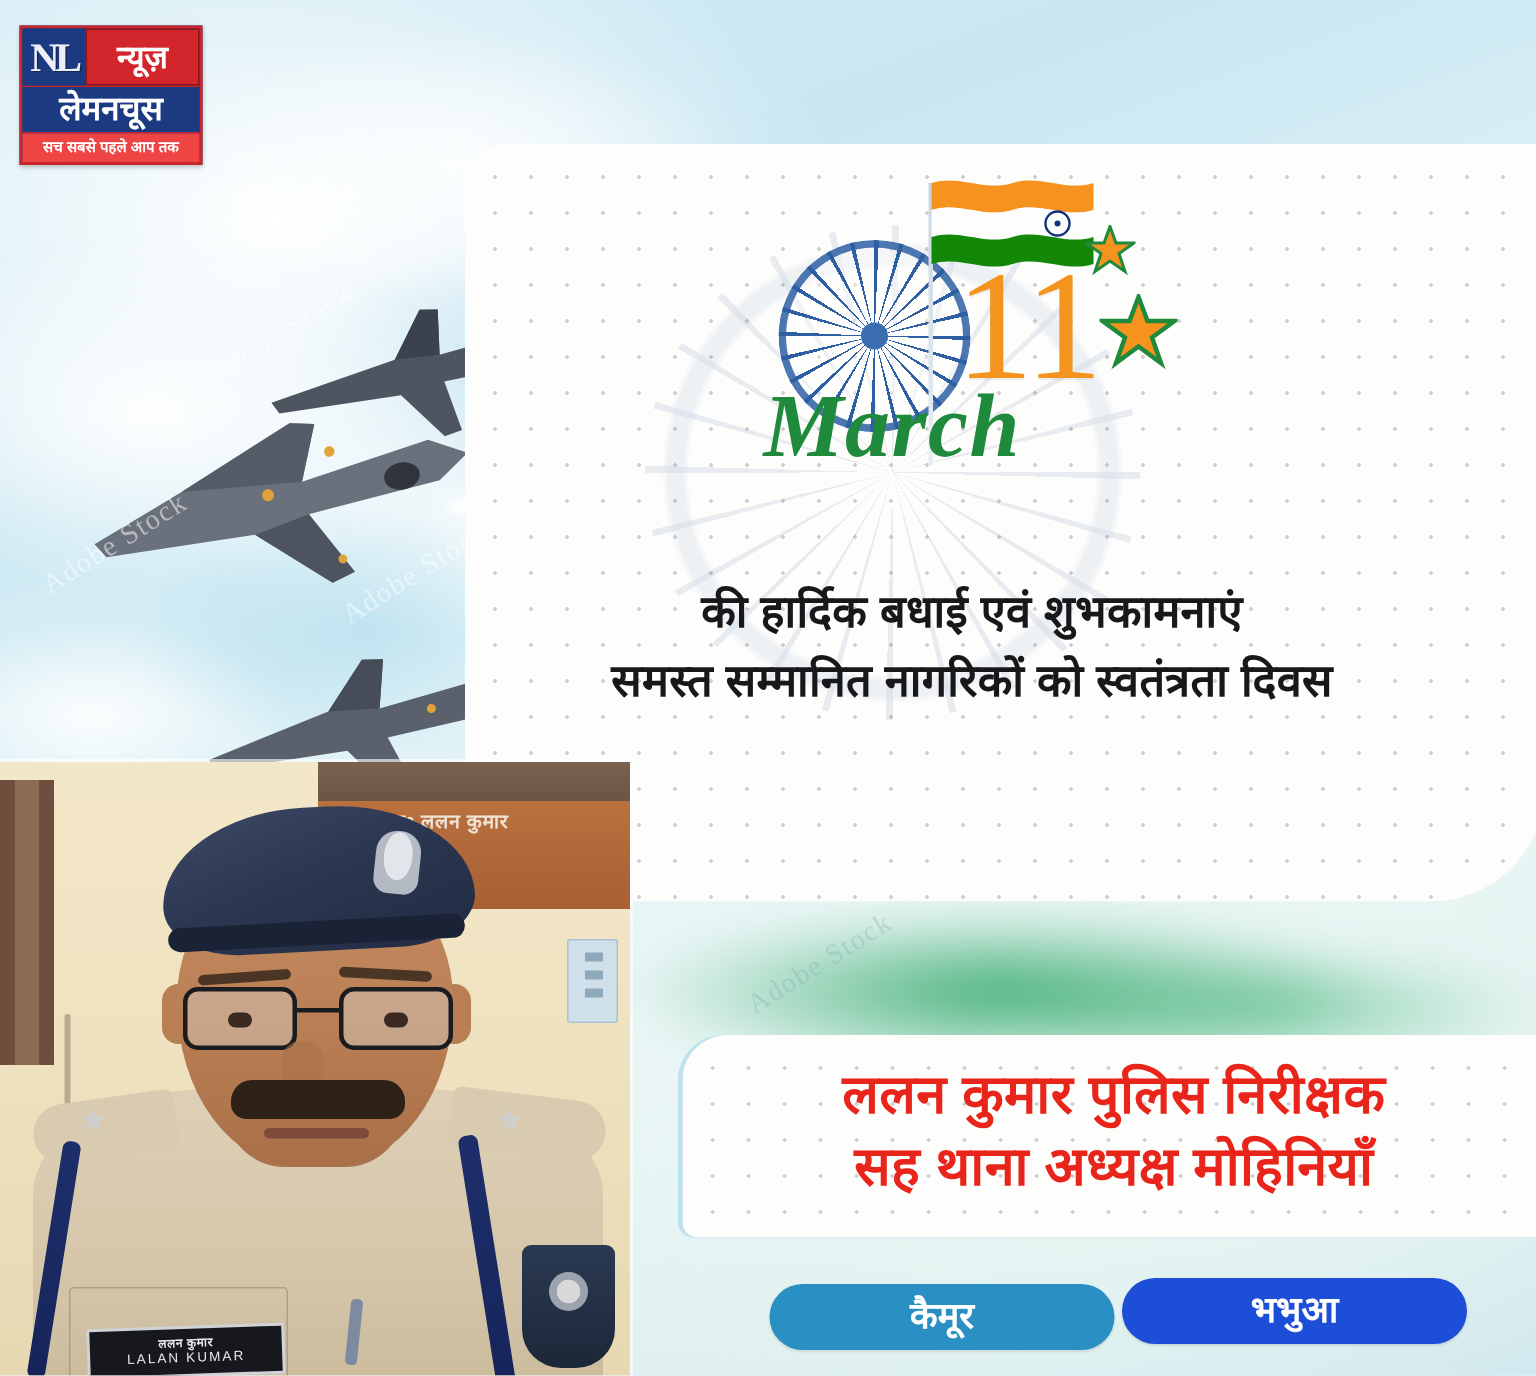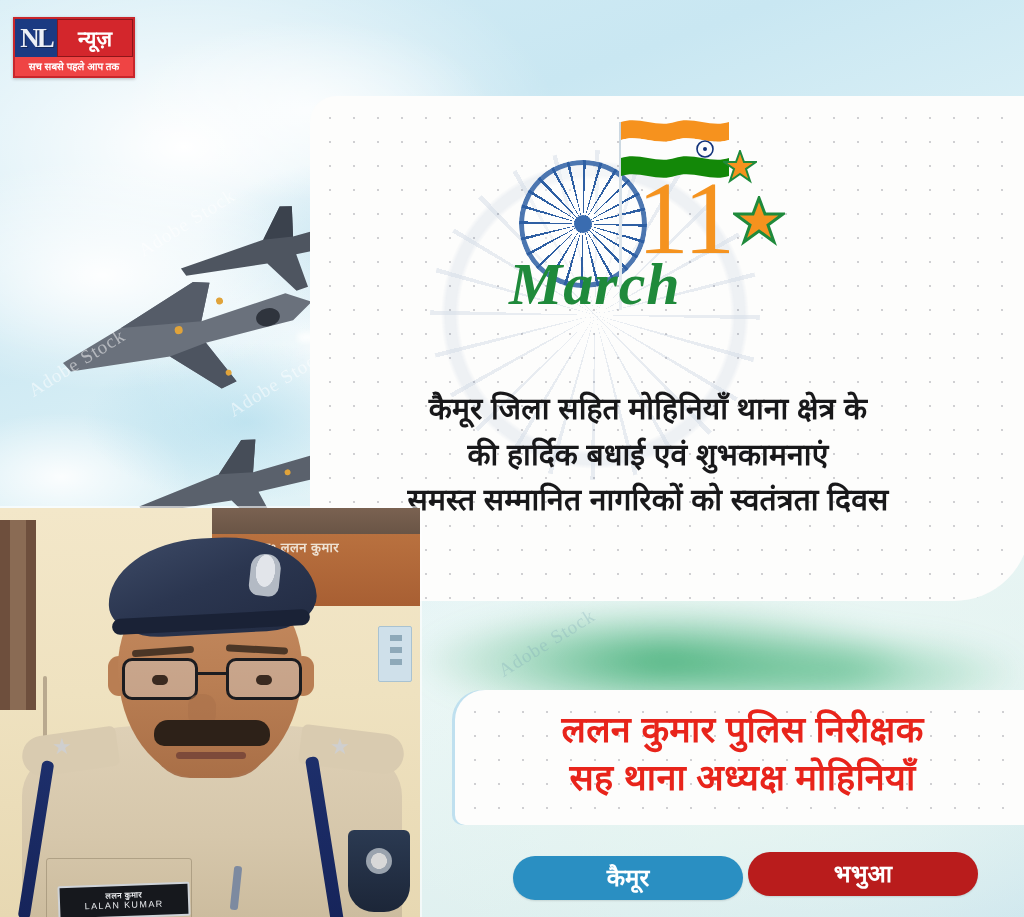--- a/index.html
+++ b/index.html
@@ -264,21 +264,21 @@
   .ph-mouth { position:absolute; left:176px; top:244px; width:70px; height:7px; background:#7d4a3a; border-radius:5px; }
 
   
   .pill {
     position:absolute; height:44px; border-radius:22px;
     display:flex; align-items:center; justify-content:center;
     color:#fff; font-weight:bold; font-size:24px; line-height:1;
     box-shadow:0 1px 2px rgba(0,0,0,.12);
   }
   .pill-kaimur { left:513px; top:856px; width:230px; background:#2a8fc2; }
-  .pill-bhabua { left:748px; top:852px; width:230px; background:#b91c1c; }
+  .pill-bhabua { left:748px; top:852px; width:230px; background:#1d4ed8; }
 </style>
 </head>
 <body>
 
 <div id="poster">
 
   <div class="sky"></div>
   <div class="sky-clouds"></div>
   <div class="smoke-white"></div>
   <div class="smoke-saffron"></div>
@@ -343,21 +343,20 @@
       </svg>
     </div>
     <div class="star-deco" style="left:228px; top:88px;">
       <svg width="52" height="52" viewBox="0 0 52 52">
         <path d="M26 2 L32 18 L50 18 L35 29 L41 46 L26 35 L11 46 L17 29 L2 18 L20 18 Z" fill="#f6921e" stroke="#1f8a3b" stroke-width="3"></path>
       </svg>
     </div>
   </div>
 
   <div class="greeting">
-    <div>कैमूर जिला सहित मोहिनियाँ थाना क्षेत्र के</div>
     <div>की हार्दिक बधाई एवं शुभकामनाएं</div>
     <div>समस्त सम्मानित नागरिकों को स्वतंत्रता दिवस</div>
   </div>
 
   <div class="photo">
     <div class="ph-wall"></div>
     <div class="ph-board"></div>
     <div class="ph-board2">
       <span>१४| पु॰ न॰ ललन कुमार</span>
     </div>
@@ -415,16 +414,17 @@
   <div class="pill pill-kaimur">कैमूर</div>
   <div class="pill pill-bhabua">भभुआ</div>
 
   <div class="logo">
     <div class="logo-row1">
       <div class="logo-mark">
         <span>NL</span>
       </div>
       <div class="logo-news">न्यूज़</div>
     </div>
+    <div class="logo-row2">लेमनचूस</div>
     <div class="logo-row3">सच सबसे पहले आप तक</div>
   </div>
 
 </div>
 
 </body></html>

